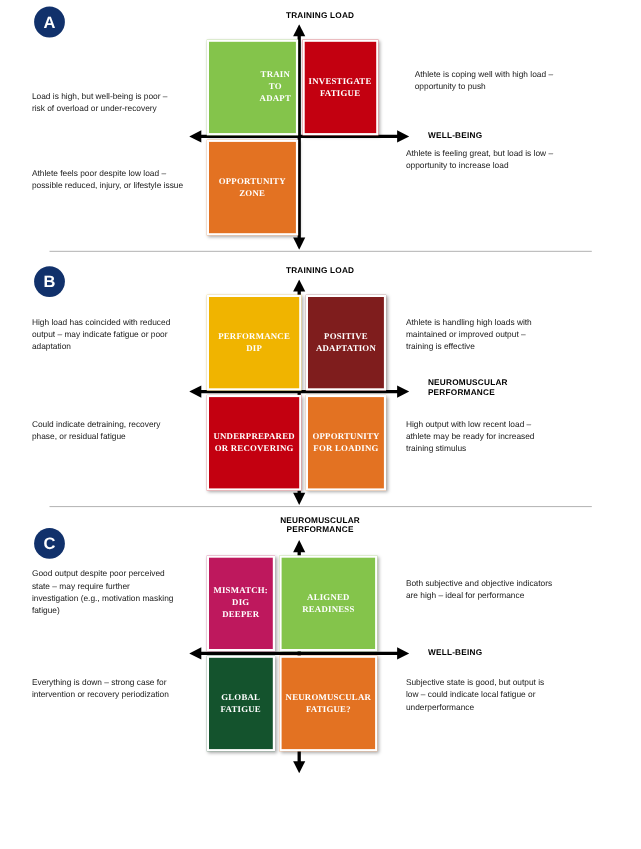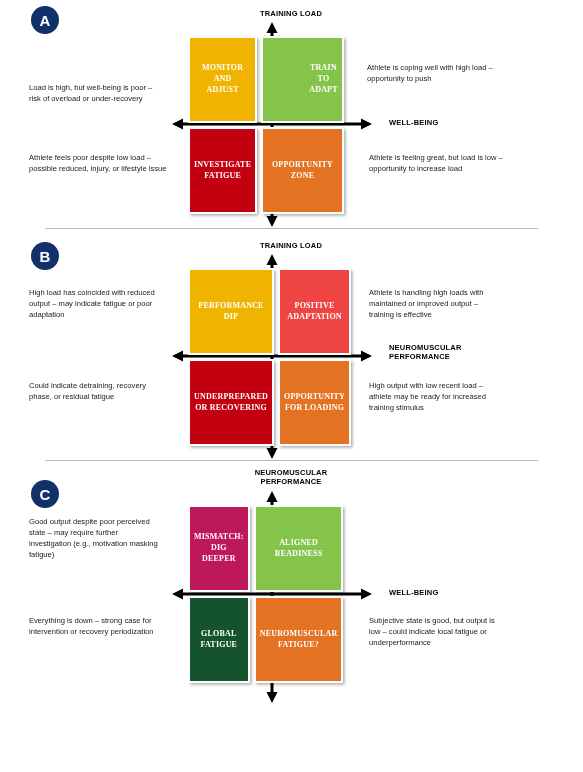--- a/index.html
+++ b/index.html
@@ -129,45 +129,41 @@
 
   <svg class="h-axis" width="200" height="16" style="left:172px; top:116px;" viewBox="0 0 200 16">
     <line x1="8" y1="8" x2="192" y2="8" stroke="#000" stroke-width="3"></line>
     <polygon points="0,8 11,2.5 11,13.5" fill="#000"></polygon>
     <polygon points="200,8 189,2.5 189,13.5" fill="#000"></polygon>
   </svg>
 
   <div class="axis-label-right" style="left:389px; top:118px; width:150px;">WELL-BEING</div>
 
   <div class="grid" style="left:188px; top:36px; width:152px; height:178px;">
-    <div class="cell" style="background:#F0B400;">
-      <span class="cell-label">MONITOR AND
-ADJUST</span>
-    </div>
     <div class="cell" style="background:#84C44B;padding-left:42px;">
       <span class="cell-label">TRAIN TO
 ADAPT</span>
     </div>
     <div class="cell" style="background:#C30010;">
       <span class="cell-label">INVESTIGATE
 FATIGUE</span>
     </div>
     <div class="cell" style="background:#E37222;">
       <span class="cell-label">OPPORTUNITY
 ZONE</span>
     </div>
   </div>
 
   <div class="note" style="left:29px; top:62px; width:160px;margin-top:20px;">Load is high, but well-being is poor –
 risk of overload or under-recovery</div>
-  <div class="note" style="left:367px; top:62px; width:200px;">Athlete is coping well with high load –
+  <div class="note" style="left:377px; top:62px; width:200px;">Athlete is coping well with high load –
 opportunity to push</div>
   <div class="note" style="left:29px; top:152px; width:170px;">Athlete feels poor despite low load –
 possible reduced, injury, or lifestyle issue</div>
-  <div class="note" style="left:369px; top:152px; width:205px;">Athlete is feeling great, but load is low –
+  <div class="note" style="left:369px; top:134px; width:205px;">Athlete is feeling great, but load is low –
 opportunity to increase load</div>
 
   <div class="divider" style="top:228px;"></div>
 </div>
 
 <div class="panel" style="position:absolute; left:0; top:232px; height:232px;">
 
   <div class="badge" style="left:31px; top:10px;">B</div>
 
   <div class="axis-label-top" style="left:201px; top:9px; width:180px;">TRAINING LOAD</div>
@@ -185,21 +181,21 @@
   </svg>
 
   <div class="axis-label-right" style="left:389px; top:111px; width:150px;">NEUROMUSCULAR
 PERFORMANCE</div>
 
   <div class="grid" style="left:188px; top:36px; width:152px; height:178px;">
     <div class="cell" style="background:#F0B400;">
       <span class="cell-label">PERFORMANCE
 DIP</span>
     </div>
-    <div class="cell" style="background:#ef4444;">
+    <div class="cell" style="background:#7f1d1d;">
       <span class="cell-label">POSITIVE
 ADAPTATION</span>
     </div>
     <div class="cell" style="background:#C30010;align-items:center;">
       <span class="cell-label">UNDERPREPARED
 OR RECOVERING</span>
     </div>
     <div class="cell" style="background:#E37222;">
       <span class="cell-label">OPPORTUNITY
 FOR LOADING</span>
@@ -258,18 +254,20 @@
     <div class="cell" style="background:#E37222;">
       <span class="cell-label">NEUROMUSCULAR
 FATIGUE?</span>
     </div>
   </div>
 
   <div class="note" style="left:29px; top:52px; width:172px;">Good output despite poor perceived
 state – may require further
 investigation (e.g., motivation masking
 fatigue)</div>
+  <div class="note" style="left:369px; top:61px; width:205px;">Both subjective and objective indicators
+are high – ideal for performance</div>
   <div class="note" style="left:29px; top:151px; width:175px;">Everything is down – strong case for
 intervention or recovery periodization</div>
   <div class="note" style="left:369px; top:151px; width:200px;">Subjective state is good, but output is
 low – could indicate local fatigue or
 underperformance</div>
 </div>
 
 </body></html>

